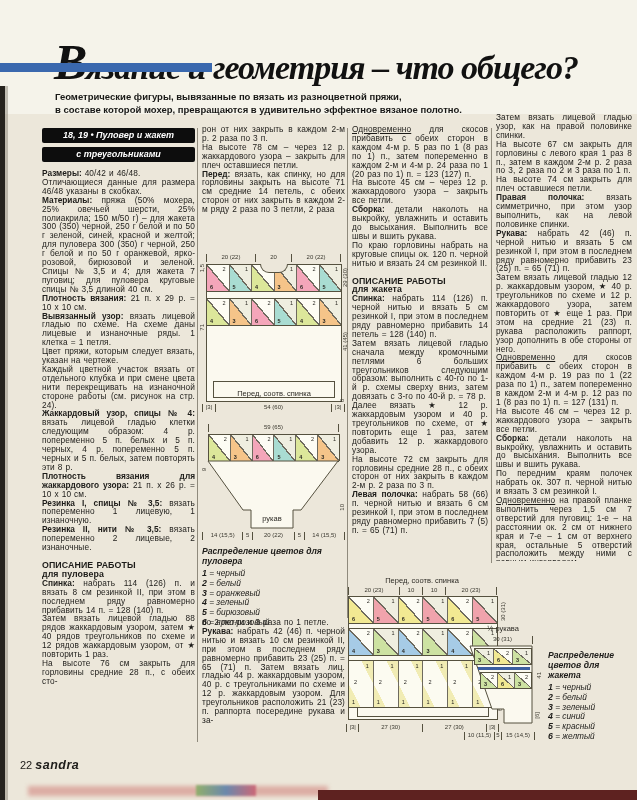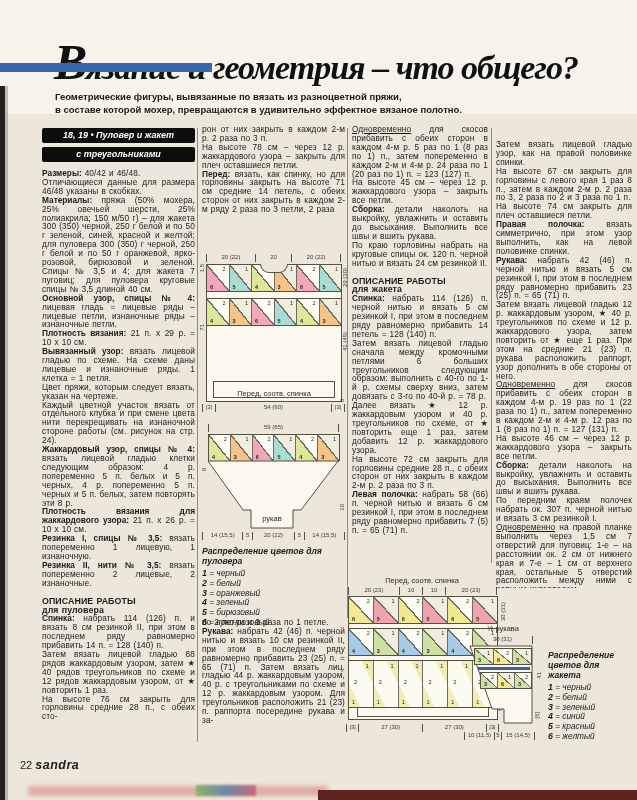--- a/index.html
+++ b/index.html
@@ -80,21 +80,20 @@
   <div class="badge" style="top:147px;">с треугольниками</div>
 
   <div class="vrule" style="left:197px;top:128px;height:614px;"></div>
   <div class="vrule" style="left:347px;top:128px;height:490px;"></div>
   <div class="vrule" style="left:491px;top:128px;height:435px;"></div>
 
   <div class="col" style="left:42px;top:169px;width:153px;height:578px;">
       <p class="bp"><b>Размеры: </b>40/42 и 46/48.</p>
       <p class="bp">Отличающиеся данные для размера 46/48 указаны в скобках.</p>
       <p class="bp"><b>Материалы: </b>пряжа (50% мохера, 25% овечьей шерсти, 25% полиакрила; 150 м/50 г) – для жакета 300 (350) черной, 250 г белой и по 50 г зеленой, синей, красной и желтой; для пуловера 300 (350) г черной, 250 г белой и по 50 г оранжевой, ярко-розовой, бирюзовой и зеленой. Спицы № 3,5 и 4; для жакета 7 пуговиц; для пуловера круговые спицы № 3,5 длиной 40 см.</p>
-      <p class="bp"><b>Основной узор, спицы № 4: </b>лицевая гладь = лицевые ряды – лицевые петли, изнаночные ряды – изнаночные петли.</p>
       <p class="bp"><b>Плотность вязания: </b>21 п. х 29 р. = 10 х 10 см.</p>
       <p class="bp"><b>Вывязанный узор: </b>вязать лицевой гладью по схеме. На схеме даны лицевые и изнаночные ряды. 1 клетка = 1 петля.</p>
       <p class="bp">Цвет пряжи, которым следует вязать, указан на чертеже.</p>
       <p class="bp">Каждый цветной участок вязать от отдельного клубка и при смене цвета нити перекрещивать на изнаночной стороне работы (см. рисунок на стр. 24).</p>
       <p class="bp"><b>Жаккардовый узор, спицы № 4: </b>вязать лицевой гладью клетки следующим образом: 4 р. попеременно 5 п. белых и 5 п. черных, 4 р. попеременно 5 п. черных и 5 п. белых, затем повторять эти 8 р.</p>
       <p class="bp"><b>Плотность вязания для жаккардового узора: </b>21 п. х 26 р. = 10 х 10 см.</p>
       <p class="bp"><b>Резинка I, спицы № 3,5: </b>вязать попеременно 1 лицевую, 1 изнаночную.</p>
       <p class="bp"><b>Резинка II, нити № 3,5: </b>вязать попеременно 2 лицевые, 2 изнаночные.</p>
       <p class="bp hd mt">ОПИСАНИЕ РАБОТЫ</p>
       <p class="bp hd">для пуловера</p>
@@ -117,21 +116,21 @@
       <p class="bp"><b>Сборка: </b>детали наколоть на выкройку, увлажнить и оставить до высыхания. Выполнить все швы и вшить рукава.</p>
       <p class="bp">По краю горловины набрать на круговые спицы ок. 120 п. черной нитью и вязать 24 см резинкой II.</p>
       <p class="bp hd mt">ОПИСАНИЕ РАБОТЫ</p>
       <p class="bp hd">для жакета</p>
       <p class="bp"><b>Спинка: </b>набрать 114 (126) п. черной нитью и вязать 5 см резинкой I, при этом в последнем ряду равномерно прибавить 14 петель = 128 (140) п.</p>
       <p class="bp">Затем вязать лицевой гладью сначала между кромочными петлями 6 больших треугольников следующим образом: выполнить с 40-го по 1-й р. схемы сверху вниз, затем довязать с 3-го по 40-й р. = 78 р.</p>
       <p class="bp">Далее вязать ★ 12 р. жаккардовым узором и 40 р. треугольников по схеме, от ★ повторить еще 1 раз, затем добавить 12 р. жаккардового узора.</p>
       <p class="bp">На высоте 72 см закрыть для горловины средние 28 п., с обеих сторон от них закрыть в каждом 2-м р. 2 раза по 3 п.</p>
       <p class="bp"><b>Левая полочка: </b>набрать 58 (66) п. черной нитью и вязать 6 см резинкой I, при этом в последнем ряду равномерно прибавить 7 (5) п. = 65 (71) п.</p>
     </div>
-  <div class="col" style="left:496px;top:140px;width:136px;height:448px;">
+  <div class="col" style="left:496px;top:113px;width:136px;height:448px;">
       <p class="bp">Затем вязать лицевой гладью узор, как на правой половинке спинки.</p>
       <p class="bp">На высоте 67 см закрыть для горловины с левого края 1 раз 8 п., затем в каждом 2-м р. 2 раза по 3, 2 раза по 2 и 3 раза по 1 п.</p>
       <p class="bp">На высоте 74 см закрыть для плеч оставшиеся петли.</p>
       <p class="bp"><b>Правая полочка: </b>вязать симметрично, при этом узор выполнить, как на левой половинке спинки.</p>
       <p class="bp"><b>Рукава: </b>набрать 42 (46) п. черной нитью и вязать 5 см резинкой I, при этом в последнем ряду равномерно прибавить 23 (25) п. = 65 (71) п.</p>
       <p class="bp">Затем вязать лицевой гладью 12 р. жаккардовым узором, ★ 40 р. треугольников по схеме и 12 р. жаккардового узора, затем повторить от ★ еще 1 раз. При этом на средние 21 (23) п. рукава расположить раппорт, узор дополнить в обе стороны от него.</p>
       <p class="bp"><span class="ul">Одновременно</span> для скосов прибавить с обеих сторон в каждом 4-м р. 19 раз по 1 (22 раза по 1) п., затем попеременно в каждом 2-м и 4-м р. 12 раз по 1 (8 раз по 1) п. = 127 (131) п.</p>
       <p class="bp">На высоте 46 см – через 12 р. жаккардового узора – закрыть все петли.</p>
       <p class="bp"><b>Сборка: </b>детали наколоть на выкройку, увлажнить и оставить до высыхания. Выполнить все швы и вшить рукава.</p>
       <p class="bp">По передним краям полочек набрать ок. 307 п. черной нитью и вязать 3 см резинкой I.</p>

